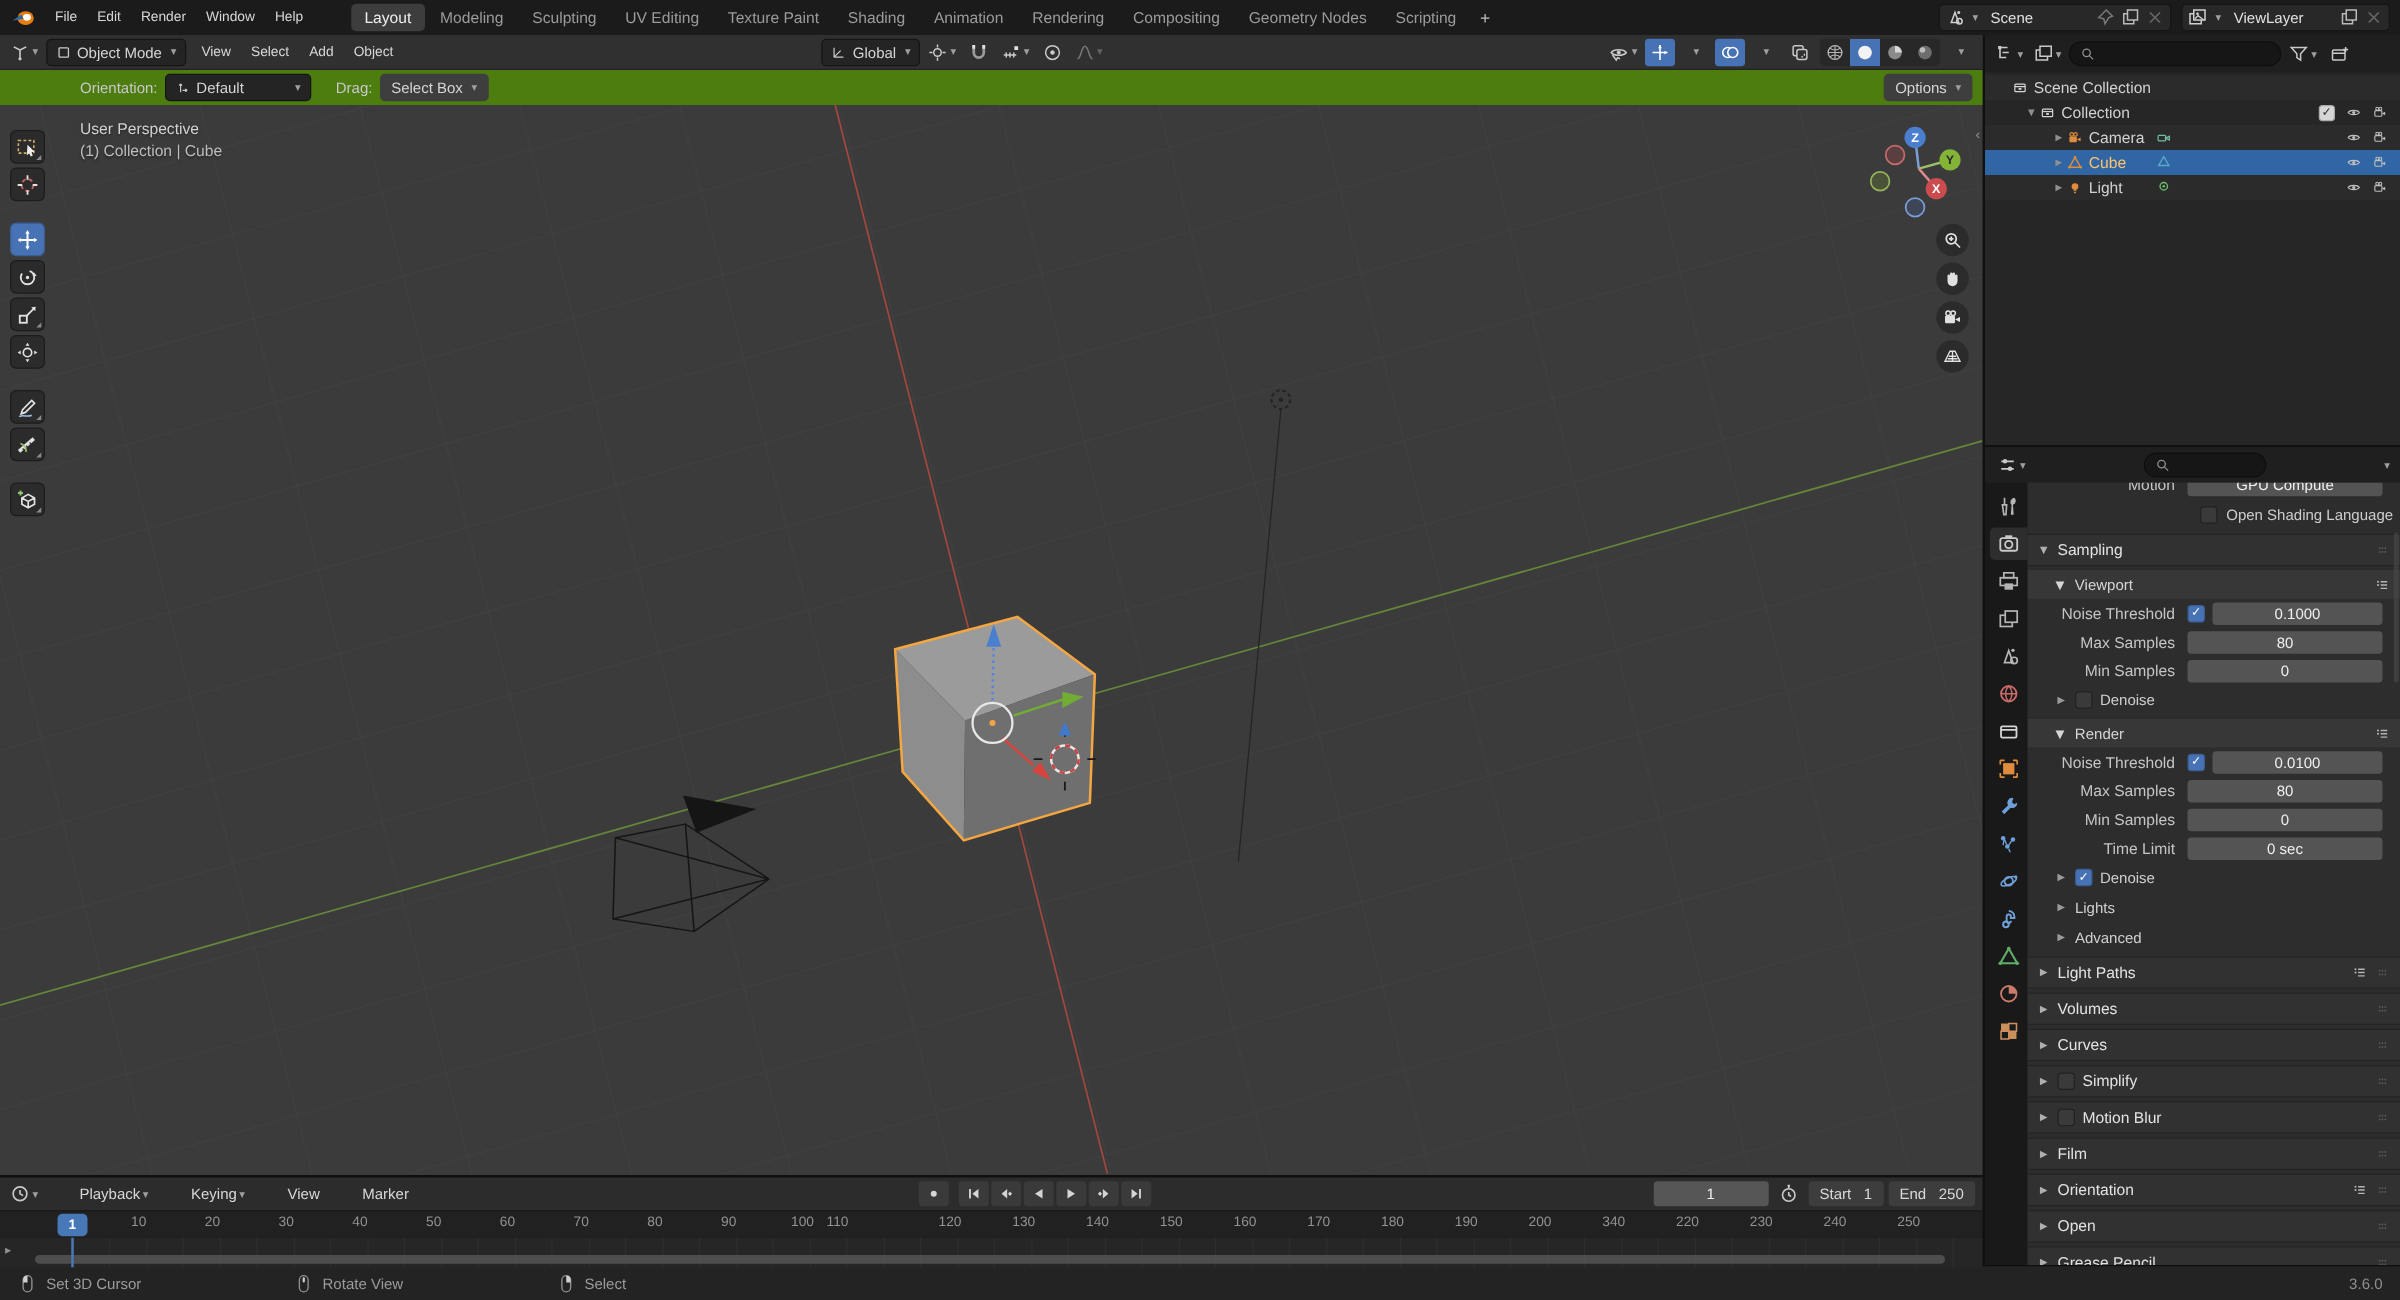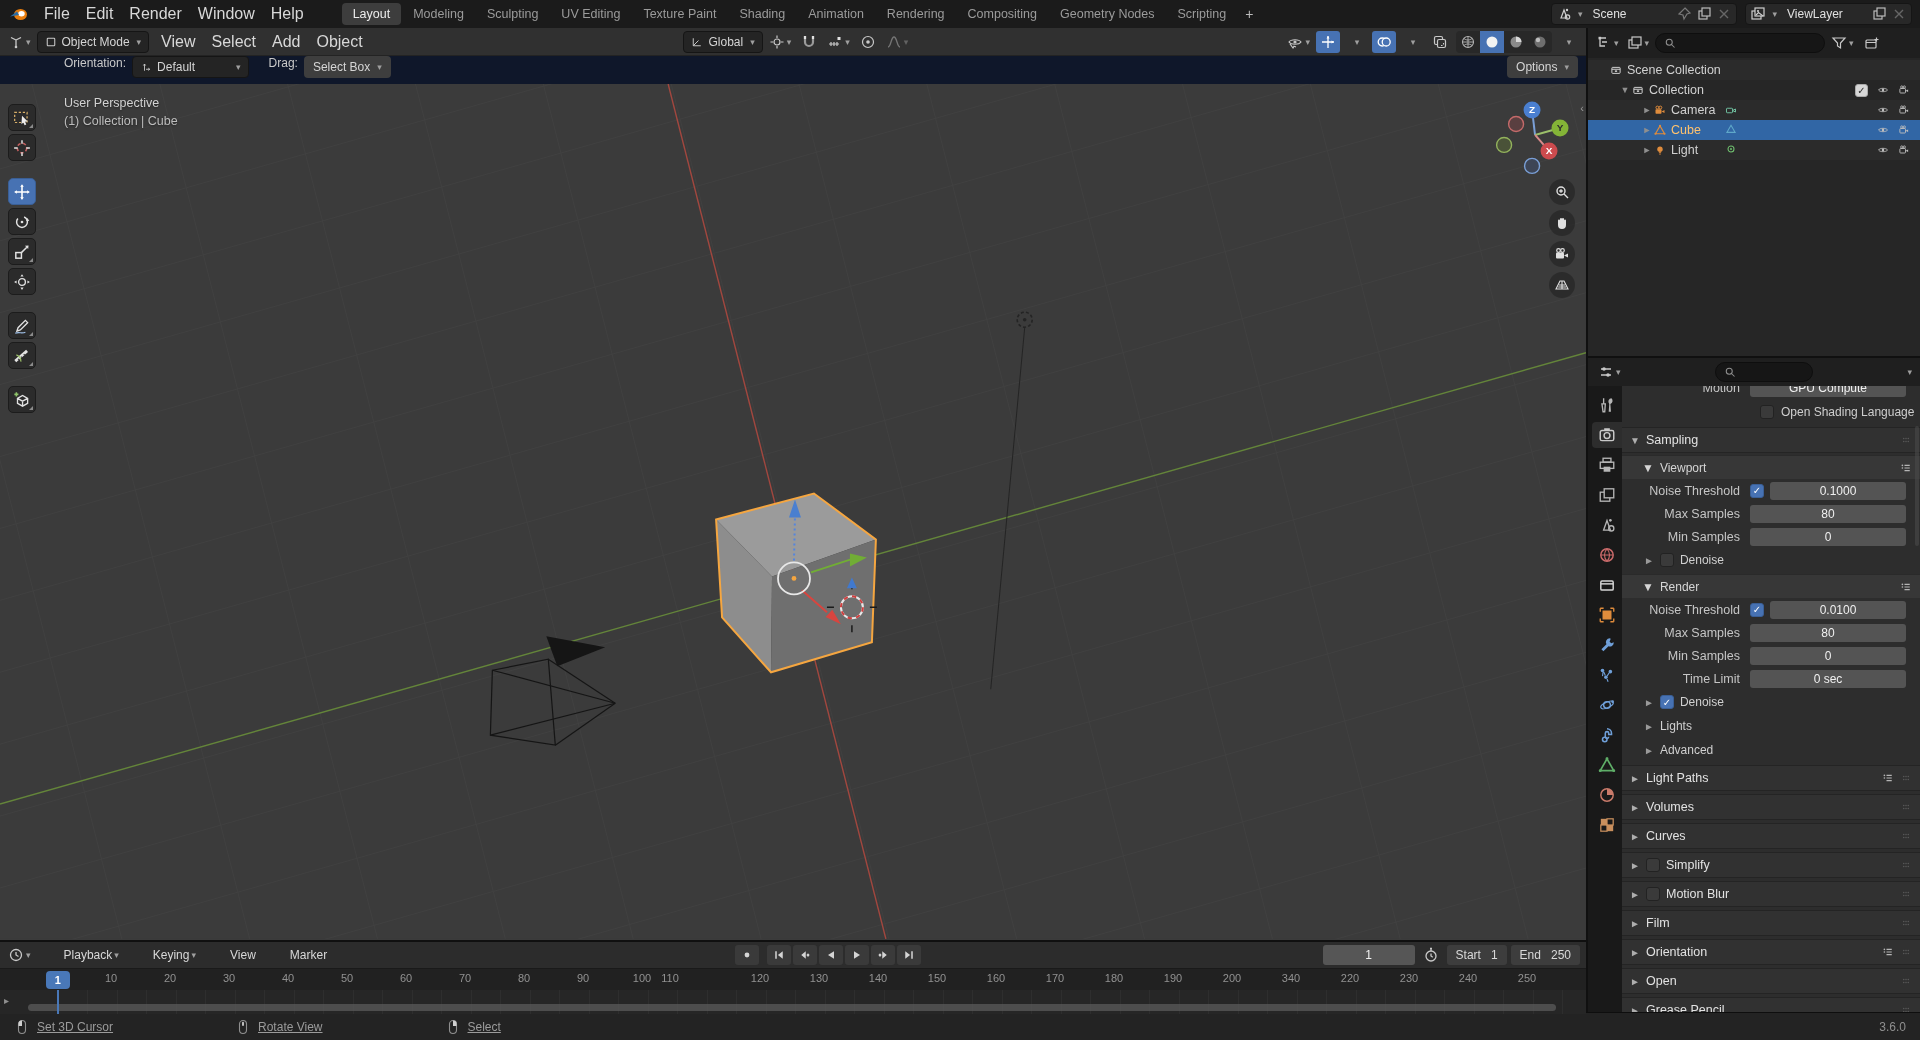--- a/index.html
+++ b/index.html
@@ -3,38 +3,38 @@
 <meta charset="utf-8">
 <style>
   * { margin:0; padding:0; box-sizing:border-box; user-select:none; }
   html,body { width:1920px; height:1040px; overflow:hidden; background:#101010;
     font-family:"Liberation Sans","DejaVu Sans",sans-serif; font-size:12px; color:#d5d5d5; }
   .app { width:1920px; height:1040px; display:flex; flex-direction:column; }
 
   
   .topbar { height:28px; background:#1b1b1b; display:flex; align-items:center; padding:0 8px; gap:2px; flex:none; }
   .logo { width:22px; height:20px; display:flex; align-items:center; justify-content:center; margin-right:4px; }
-  .menu { padding:0 8px; height:24px; display:flex; align-items:center; border-radius:4px; color:#d8d8d8; font-size:16px; }
+  .menu { padding:0 8px; height:24px; display:flex; align-items:center; border-radius:4px; color:#d8d8d8; font-size:11px; }
   .tabs { display:flex; align-items:center; margin-left:28px; gap:1px; }
   .tab { padding:0 11px; height:22px; display:flex; align-items:center; border-radius:4px; color:#9b9b9b; font-size:12.5px; }
   .tab.active { background:#3d3d3d; color:#ececec; }
   .tab.add { color:#bdbdbd; font-size:14px; padding:0 7px; }
   .tb-right { margin-left:auto; display:flex; align-items:center; gap:8px; }
   .idwidget { display:flex; align-items:center; height:22px; background:#282828; border:1px solid #151515; border-radius:4px; padding:0 4px; gap:4px; }
   .idwidget .txt { padding:0 6px; min-width:86px; color:#e0e0e0; }
   .ghosticon { opacity:.55; }
 
   
   .main { flex:1; display:flex; gap:2px; min-height:0; }
   .leftcol { width:1586px; display:flex; flex-direction:column; gap:0; flex:none; }
 
   
   .viewport { height:912px; display:flex; flex-direction:column; flex:none; background:#3b3b3b; position:relative; }
   .vhead { height:28px; background:#303030; display:flex; align-items:center; padding:0 6px; gap:4px; flex:none; border-bottom:1px solid #232323; }
-  .vhead2 { height:28px; background:#0f172a; display:flex; padding:0 8px 0 64px; gap:6px; flex:none; }
+  .vhead2 { height:28px; background:#4d7c0f; display:flex; align-items:center; padding:0 8px 0 64px; gap:6px; flex:none; }
   .wfield { display:flex; align-items:center; gap:5px; background:#242424; border:1px solid #151515; border-radius:4px; height:22px; padding:0 7px; }
   .wbtn { display:flex; align-items:center; gap:5px; background:#3e3e3e; border-radius:4px; height:22px; padding:0 9px; }
   .icbtn { display:flex; align-items:center; justify-content:center; height:22px; min-width:24px; border-radius:3px; padding:0 2px; }
   .icbtn.on { background:#4772b3; }
   .seg { display:flex; background:#282828; border-radius:4px; overflow:hidden; }
   .seg .icbtn { border-radius:0; }
   .spacerA { flex:0.83; } .spacerB { flex:1; }
   .dim { opacity:.45; }
   .lbl { color:#c9c9c9; }
 
@@ -108,21 +108,21 @@
   .psub { height:24px; display:flex; align-items:center; gap:6px; padding:0 8px 0 20px; background:#373737; border-top:1px solid #2a2a2a; margin-top:2px; }
   .pcollapse { height:24px; display:flex; align-items:center; gap:6px; padding:0 8px 0 22px; color:#d0d0d0; }
   .pcheckrow { height:24px; display:flex; align-items:center; gap:7px; padding-left:138px; color:#cecece; }
   .pclip { height:14px; overflow:hidden; position:relative; }
   .pclip .inner { position:absolute; top:-10px; left:0; right:0; }
   .pspacer { flex:1; }
   .scrollhint { position:absolute; right:1px; top:40px; width:4px; height:120px; background:#4a4a4a; border-radius:2px; opacity:.6; }
 
   
   .statusbar { height:28px; background:#232323; border-top:1px solid #0e0e0e; display:flex; align-items:center; padding:0 14px; flex:none; color:#9b9b9b; }
-  .hint { display:flex; align-items:center; gap:7px; margin-right:122px;text-decoration:underline; }
+  .hint { display:flex; align-items:center; gap:7px; margin-right:122px; }
   .version { margin-left:auto; color:#8f8f8f; }
 
   .ic { display:inline-flex; width:16px; height:16px; }
   .ic svg { width:100%; height:100%; }
   .ic.sm { width:12px; height:12px; }
   .ic.lg { width:18px; height:18px; }
   .chevch { color:#9f9f9f; font-size:9px; margin-left:2px; }
 </style>
 </head>
 <body>

